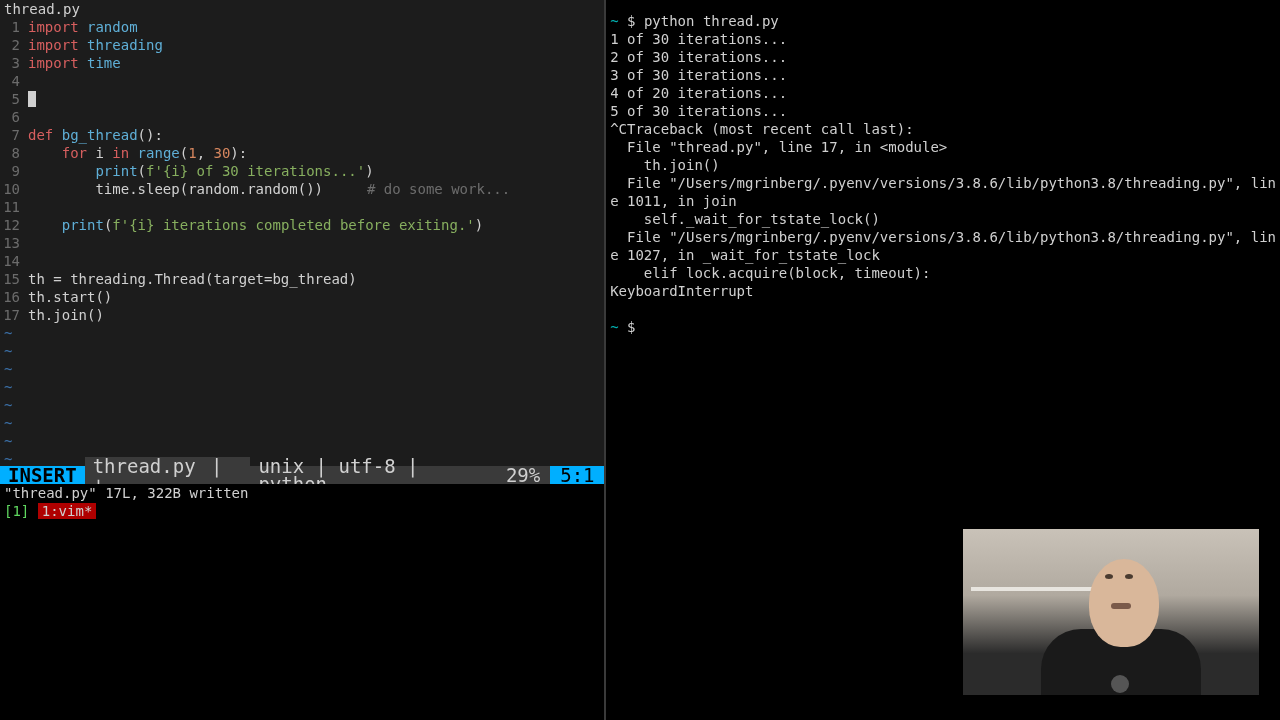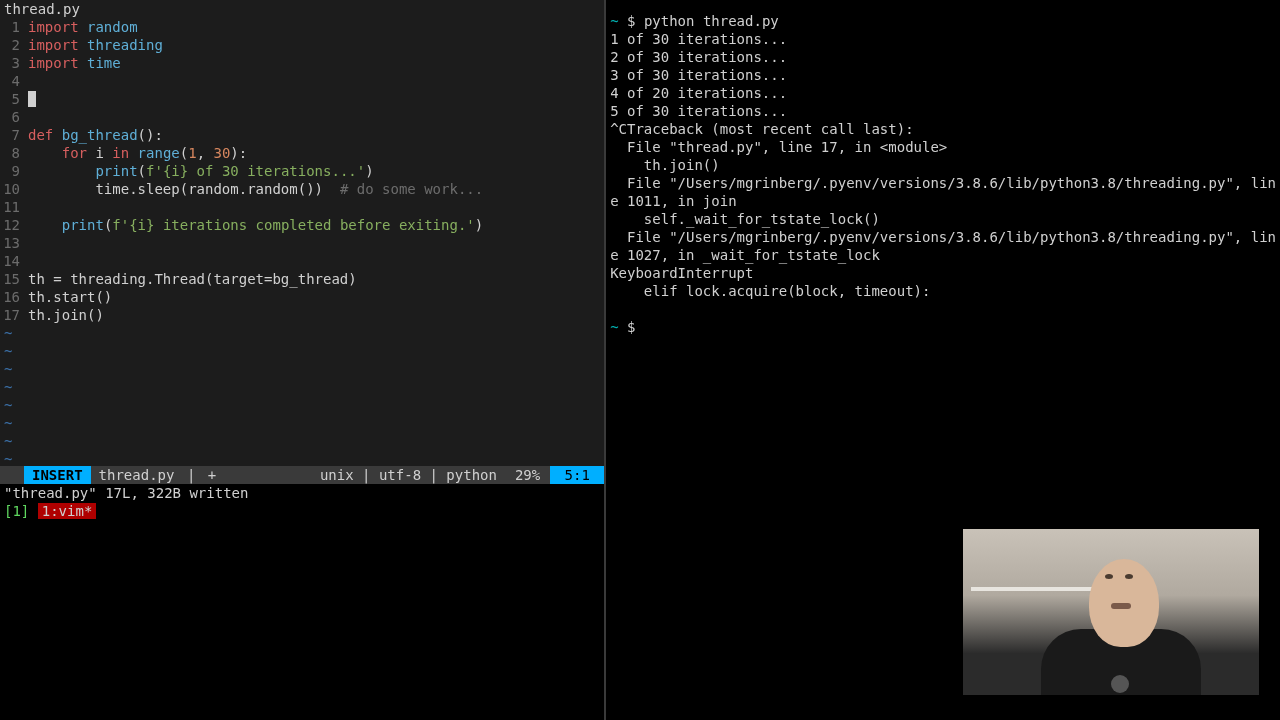--- a/index.html
+++ b/index.html
@@ -73,33 +73,32 @@
     height: 16px;
     background: #d0d0d0;
     vertical-align: text-bottom;
   }
   
   .kw { color: #d75f5f; }      
   .mod { color: #5fafd7; }     
   .fn  { color: #5fafd7; }
   .num { color: #d7875f; }
   .str { color: #87af5f; }
-  .cmt { color: #6c6c6c; }
+  .cmt { color: #6c6c6c; margin-left: 27px; }
   .builtin { color: #5fafd7; }
   .plain { color: #d0d0d0; }
 
   
   .statusbar {
     height: 18px;
     background: #3a3a3a;
     display: flex;
     align-items: center;
     color: #d0d0d0;
-    font-size: 14px;
-    padding-left: 24px;
+    font-size: 19px;
   }
   .status-mode {
     background: #00afff;
     color: #000;
     padding: 0 8px;
     font-weight: bold;
     height: 18px;
     line-height: 18px;
   }
   .status-file {
@@ -245,22 +244,22 @@
         <div class="term-line">4 of 20 iterations...</div>
         <div class="term-line">5 of 30 iterations...</div>
         <div class="term-line">^CTraceback (most recent call last):</div>
         <div class="term-line">  File "thread.py", line 17, in &lt;module&gt;</div>
         <div class="term-line">    th.join()</div>
         <div class="term-line">  File "/Users/mgrinberg/.pyenv/versions/3.8.6/lib/python3.8/threading.py", lin</div>
         <div class="term-line">e 1011, in join</div>
         <div class="term-line">    self._wait_for_tstate_lock()</div>
         <div class="term-line">  File "/Users/mgrinberg/.pyenv/versions/3.8.6/lib/python3.8/threading.py", lin</div>
         <div class="term-line">e 1027, in _wait_for_tstate_lock</div>
+        <div class="term-line">    elif lock.acquire(block, timeout):</div>
         <div class="term-line">KeyboardInterrupt</div>
-        <div class="term-line">    elif lock.acquire(block, timeout):</div>
       </div>
     <div class="term-line" style="height:18px"></div>
     <div class="term-line"><span class="prompt-tilde">~</span> <span class="prompt-dollar">$</span> </div>
   </div>
 
   <div class="webcam">
     <div class="shelf"></div>
     <div class="body"></div>
     <div class="head"></div>
     <div class="eye l"></div>

